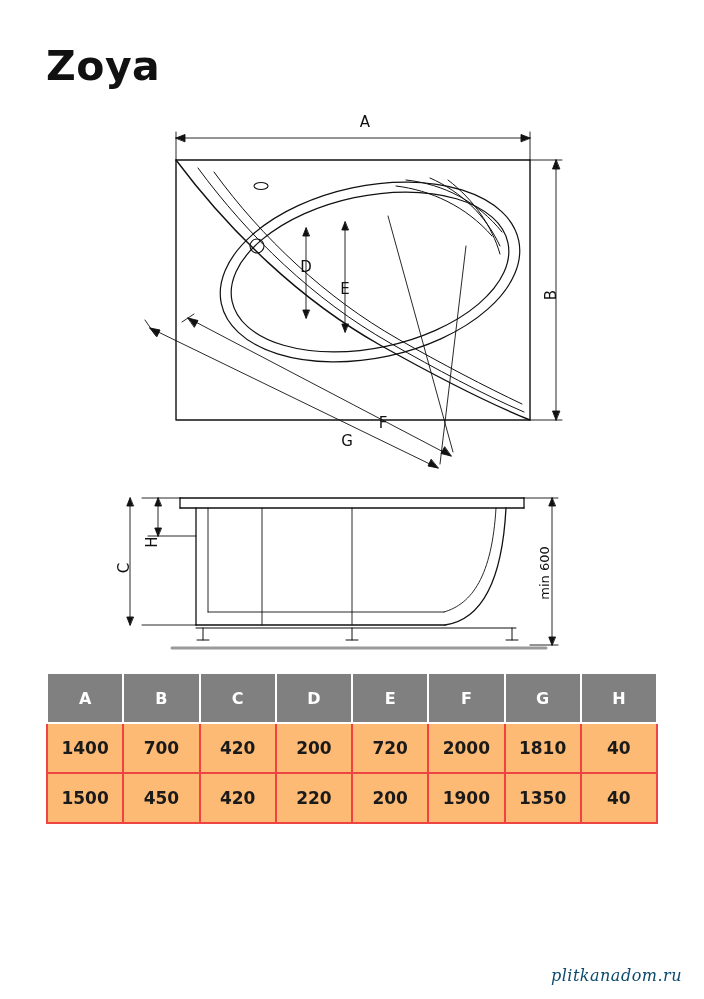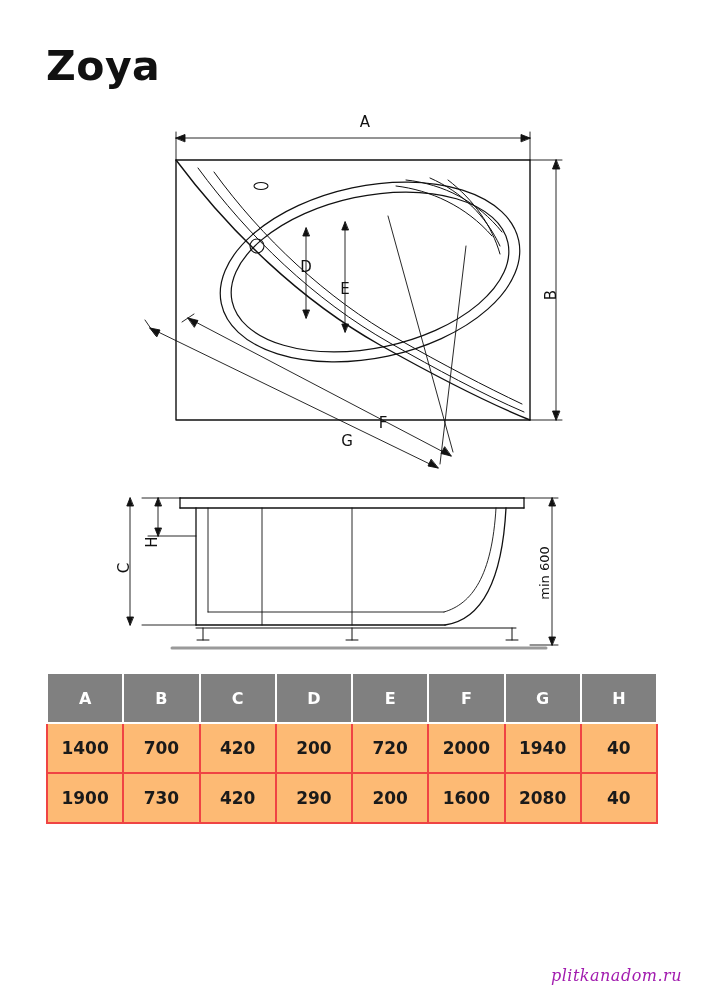--- a/index.html
+++ b/index.html
@@ -65,21 +65,21 @@
     text-align: center;
     vertical-align: middle;
   }
   .watermark {
     position: absolute;
     right: 22px;
     bottom: 14px;
     font-family: "DejaVu Serif", "Liberation Serif", serif;
     font-style: italic;
     font-size: 16px;
-    color: #a21caf;
+    color: #0c4a6e;
     letter-spacing: 0.5px;
   }
   text {
     font-family: "DejaVu Sans", "Liberation Sans", sans-serif;
   }
 </style>
 </head>
 <body>
 
 <div id="page">
@@ -257,31 +257,31 @@
       </tr>
     </thead>
     <tbody>
       <tr>
         <td>1400</td>
         <td>700</td>
         <td>420</td>
         <td>200</td>
         <td>720</td>
         <td>2000</td>
-        <td>1940</td>
+        <td>1810</td>
         <td>40</td>
       </tr>
       <tr>
+        <td>1500</td>
+        <td>450</td>
+        <td>420</td>
+        <td>220</td>
+        <td>200</td>
         <td>1900</td>
-        <td>730</td>
-        <td>420</td>
-        <td>290</td>
-        <td>200</td>
-        <td>1600</td>
-        <td>2080</td>
+        <td>1350</td>
         <td>40</td>
       </tr>
     </tbody>
   </table>
 
   <div class="watermark">plitkanadom.ru</div>
 
 </div>
 
 </body></html>

